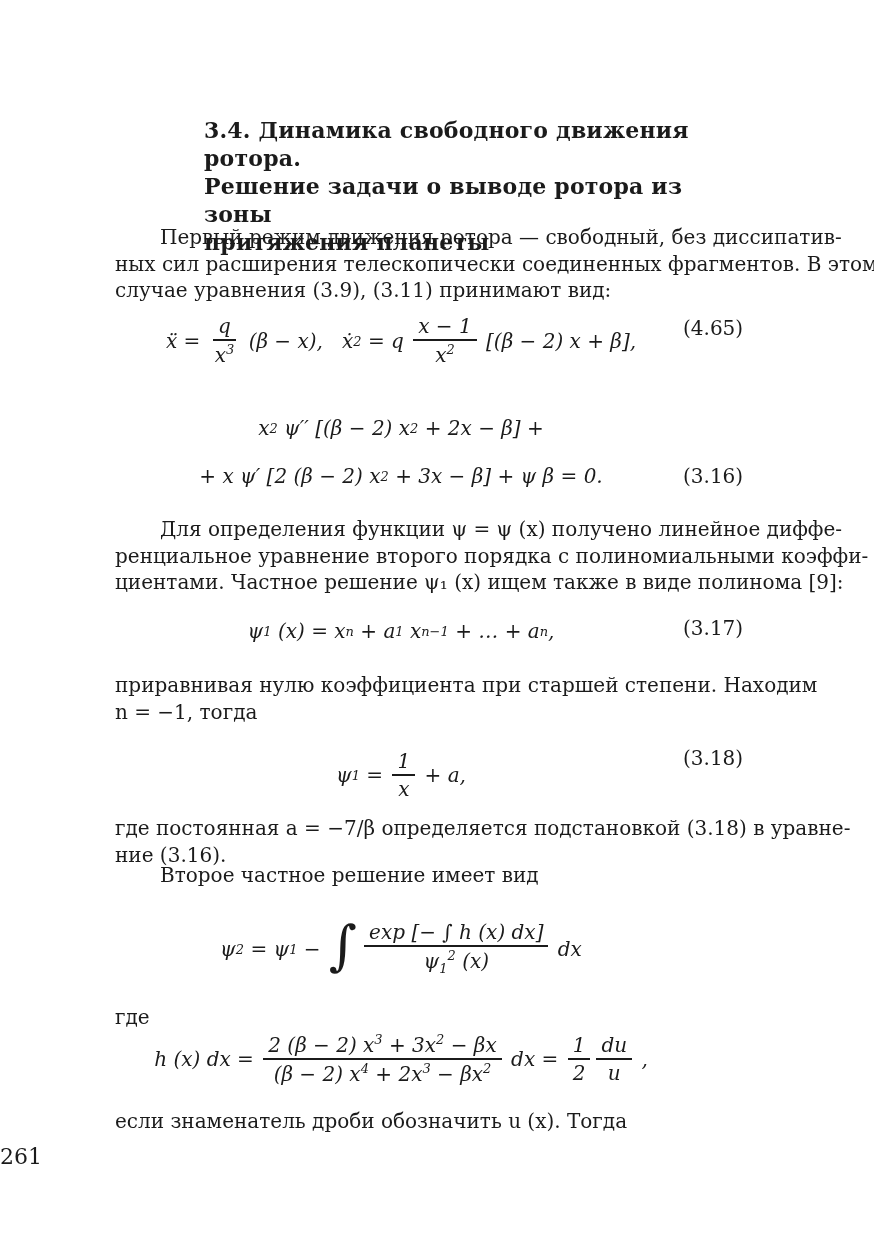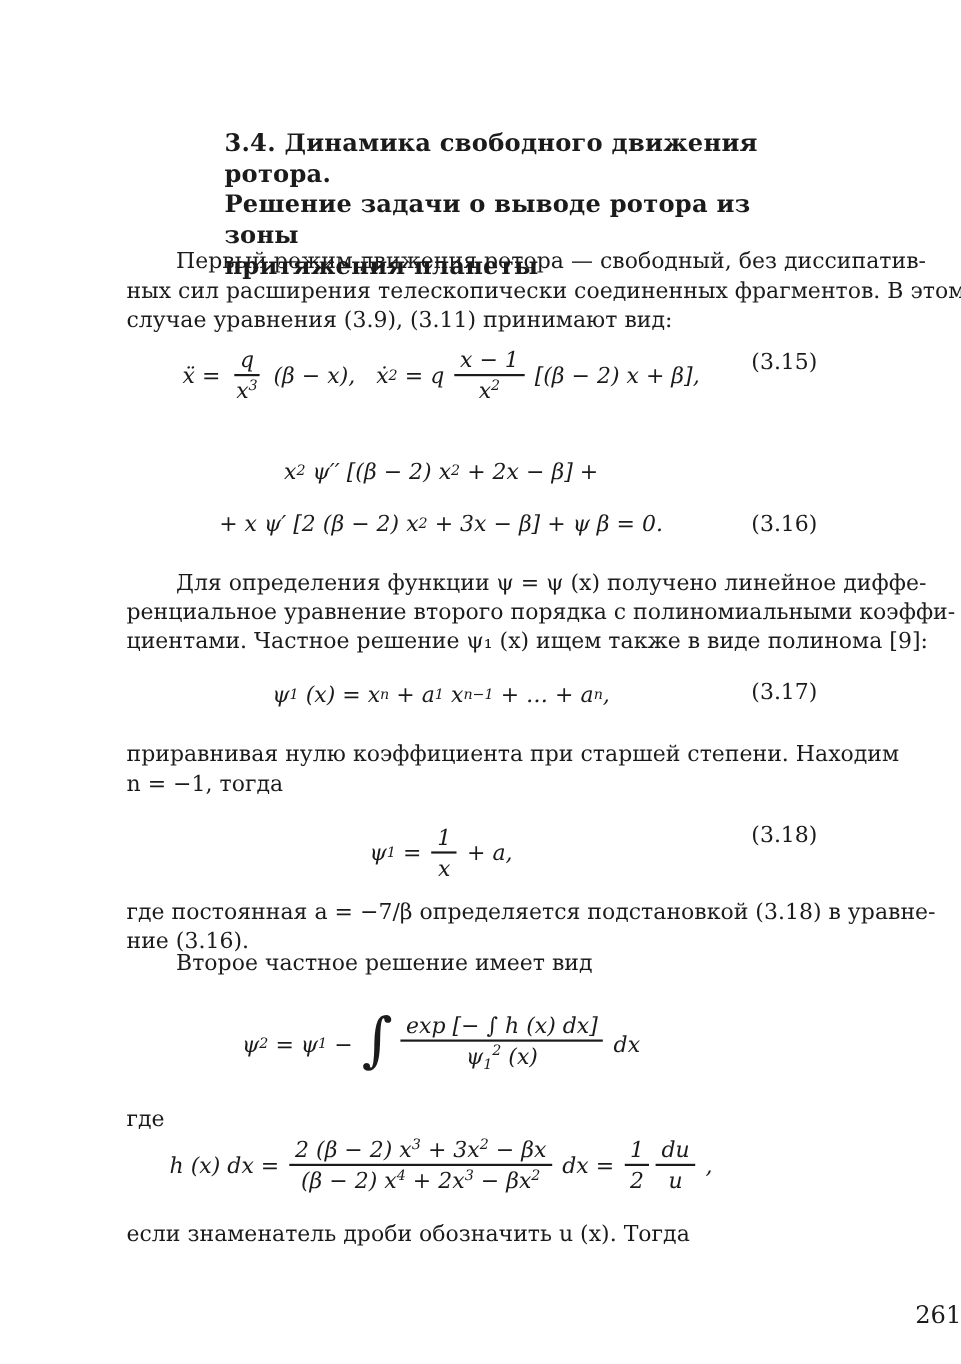--- a/index.html
+++ b/index.html
@@ -72,22 +72,22 @@
     padding: 0 4px 6px 2px;
   }
   .eq-num {
     position: absolute;
     left: 683px;
     font-size: 20px;
     font-style: normal;
   }
   .page-number {
     position: absolute;
-    left: 0; top: 1184px; width: 874px;
-    text-align: right;
+    left: 0; top: 1144px; width: 874px;
+    text-align: left;
     font-size: 22px;
   }
 </style>
 </head>
 <body>
 
 <div class="page">
 
   <div class="heading">
     <div class="hline">3.4. Динамика свободного движения ротора.</div>
@@ -97,21 +97,21 @@
 
   <div class="para" style="top:224px">
     <div class="pline indent">Первый режим движения ротора — свободный, без диссипатив-</div>
     <div class="pline">ных сил расширения телескопически соединенных фрагментов. В этом</div>
     <div class="pline">случае уравнения (3.9), (3.11) принимают вид:</div>
   </div>
 
   <div class="eq-block" style="top:306px;height:70px">
     <span class="eq-row"><span>ẍ = </span><span class="frac"><span class="num"><span>q</span></span><span class="den"><span>x</span><sup>3</sup></span></span><span> (β − x),   ẋ</span><sup>2</sup><span> = q </span><span class="frac"><span class="num"><span>x − 1</span></span><span class="den"><span>x</span><sup>2</sup></span></span><span> [(β − 2) x + β],</span></span>
   </div>
-  <div class="eq-num" style="top:316px">(3.15)</div>
+  <div class="eq-num" style="top:316px">(4.65)</div>
 
   <div class="eq-block" style="top:408px;height:40px">
     <span class="eq-row"><span>x</span><sup>2</sup><span> ψ′′ [(β − 2) x</span><sup>2</sup><span> + 2x − β] +</span></span>
   </div>
   <div class="eq-block" style="top:456px;height:40px">
     <span class="eq-row"><span>+ x ψ′ [2 (β − 2) x</span><sup>2</sup><span> + 3x − β] + ψ β = 0.</span></span>
   </div>
   <div class="eq-num" style="top:464px">(3.16)</div>
 
   <div class="para" style="top:516px">

